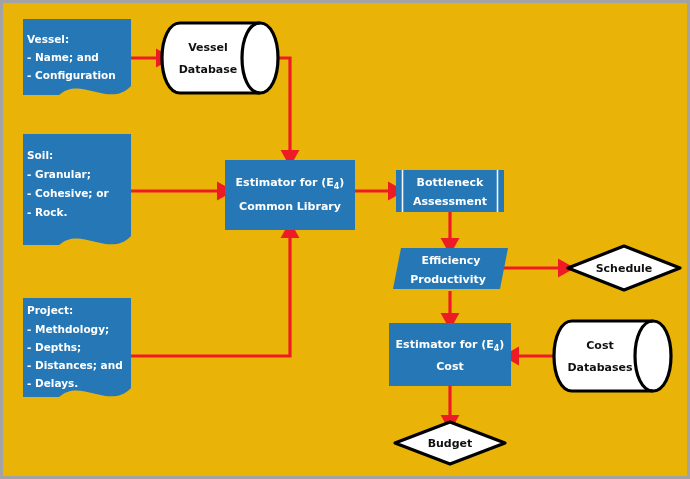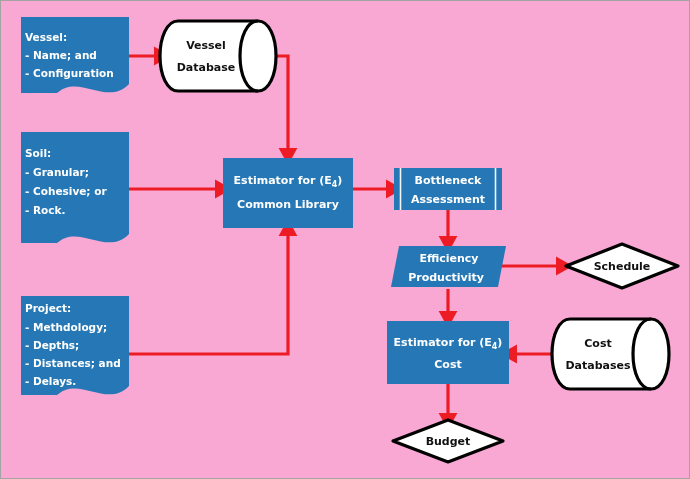--- a/index.html
+++ b/index.html
@@ -7,23 +7,23 @@
     padding: 0;
     background: #ffffff;
   }
   body {
     font-family: "DejaVu Sans", sans-serif;
   }
   #canvas {
     position: relative;
     width: 690px;
     height: 479px;
-    background: #f9a8d4;
+    background: #eab308;
     box-sizing: border-box;
-    border: 1px solid #a3a3a3;
+    border: 3px solid #a3a3a3;
     overflow: hidden;
   }
   #flow {
     display: block;
     width: 690px;
     height: 479px;
   }
   text {
     font-family: "DejaVu Sans", sans-serif;
     font-weight: bold;

